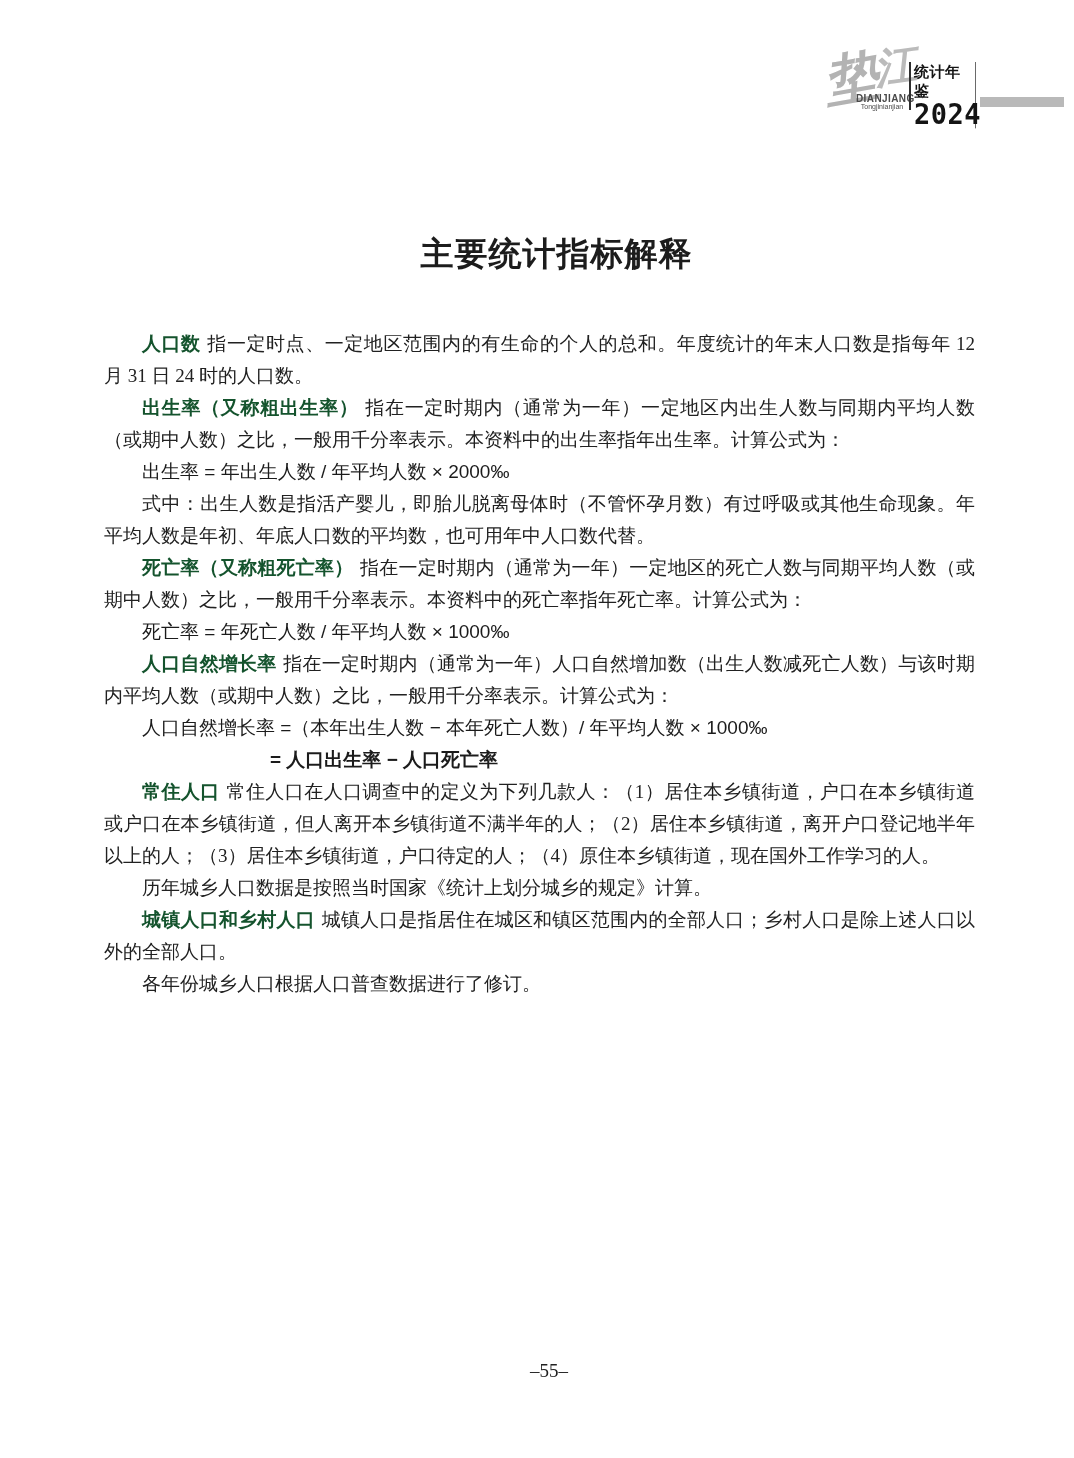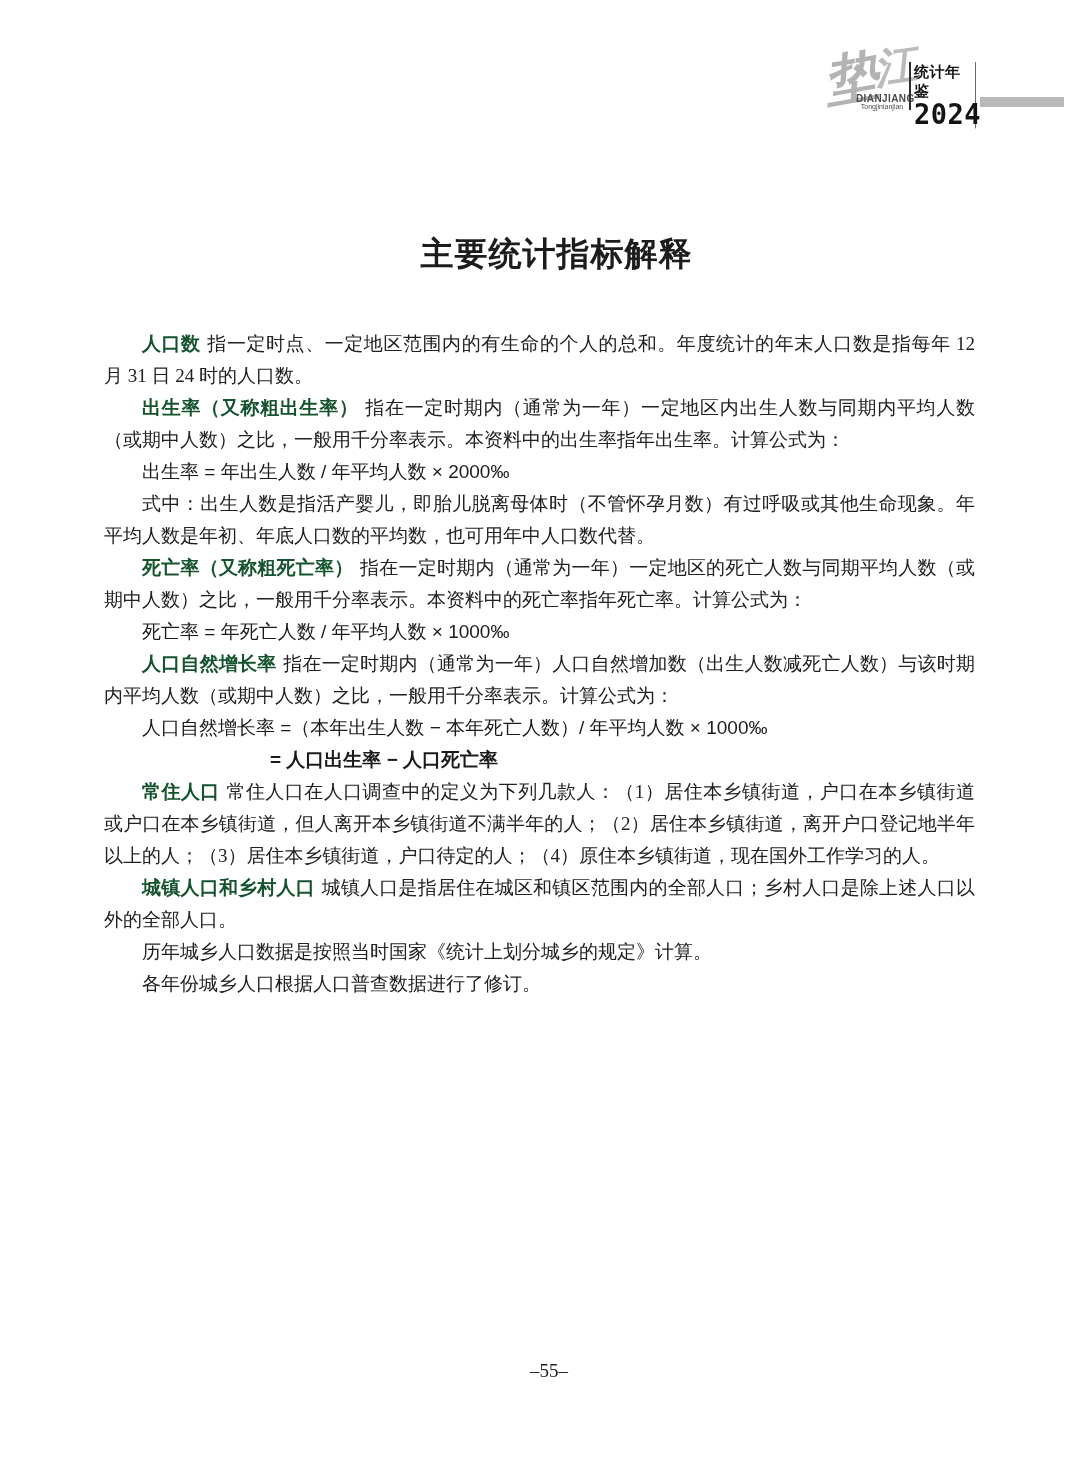--- a/index.html
+++ b/index.html
@@ -136,23 +136,23 @@
     <p class="formula">死亡率 = 年死亡人数 / 年平均人数 × 1000‰</p>
 
     <p><span class="term">人口自然增长率</span><span>指在一定时期内（通常为一年）人口自然增加数（出生人数减死亡人数）与该时期内平均人数（或期中人数）之比，一般用千分率表示。计算公式为：</span></p>
 
     <p class="formula">人口自然增长率 =（本年出生人数 − 本年死亡人数）/ 年平均人数 × 1000‰</p>
 
     <p class="formula-cont">= 人口出生率 − 人口死亡率</p>
 
     <p><span class="term">常住人口</span><span>常住人口在人口调查中的定义为下列几款人：（1）居住本乡镇街道，户口在本乡镇街道或户口在本乡镇街道，但人离开本乡镇街道不满半年的人；（2）居住本乡镇街道，离开户口登记地半年以上的人；（3）居住本乡镇街道，户口待定的人；（4）原住本乡镇街道，现在国外工作学习的人。</span></p>
 
+    <p>历年城乡人口数据是按照当时国家《统计上划分城乡的规定》计算。</p>
+
     <p><span class="term">城镇人口和乡村人口</span><span>城镇人口是指居住在城区和镇区范围内的全部人口；乡村人口是除上述人口以外的全部人口。</span></p>
-
-    <p>历年城乡人口数据是按照当时国家《统计上划分城乡的规定》计算。</p>
 
     <p>各年份城乡人口根据人口普查数据进行了修订。</p>
 
   </div>
 
   <div class="page-number">–55–</div>
 
 </div>
 
 </body></html>

